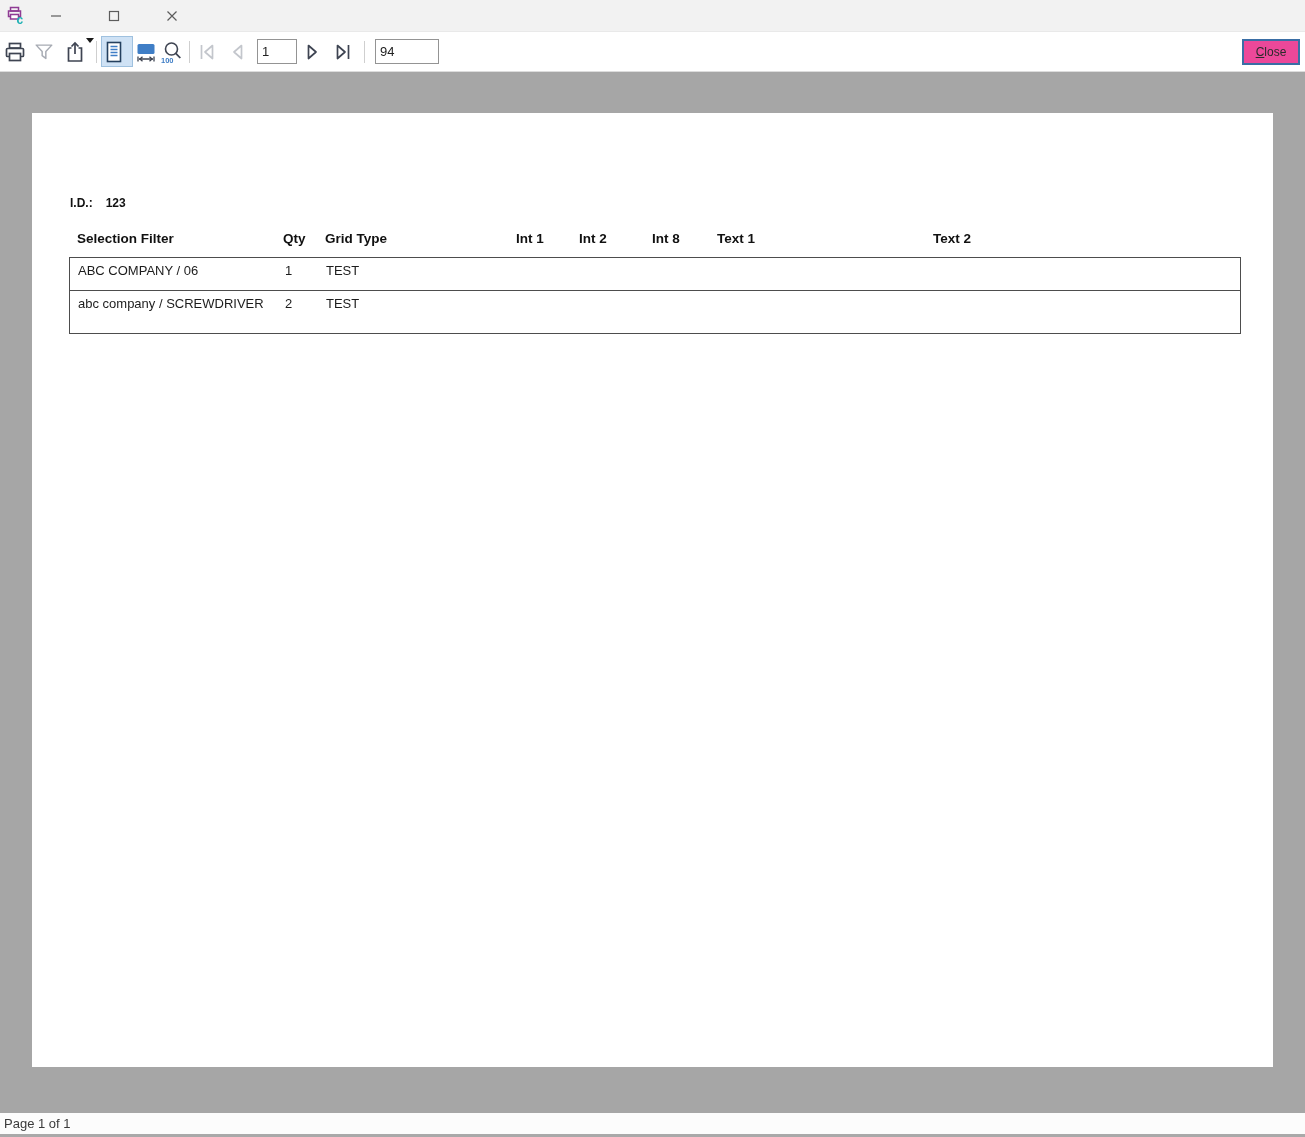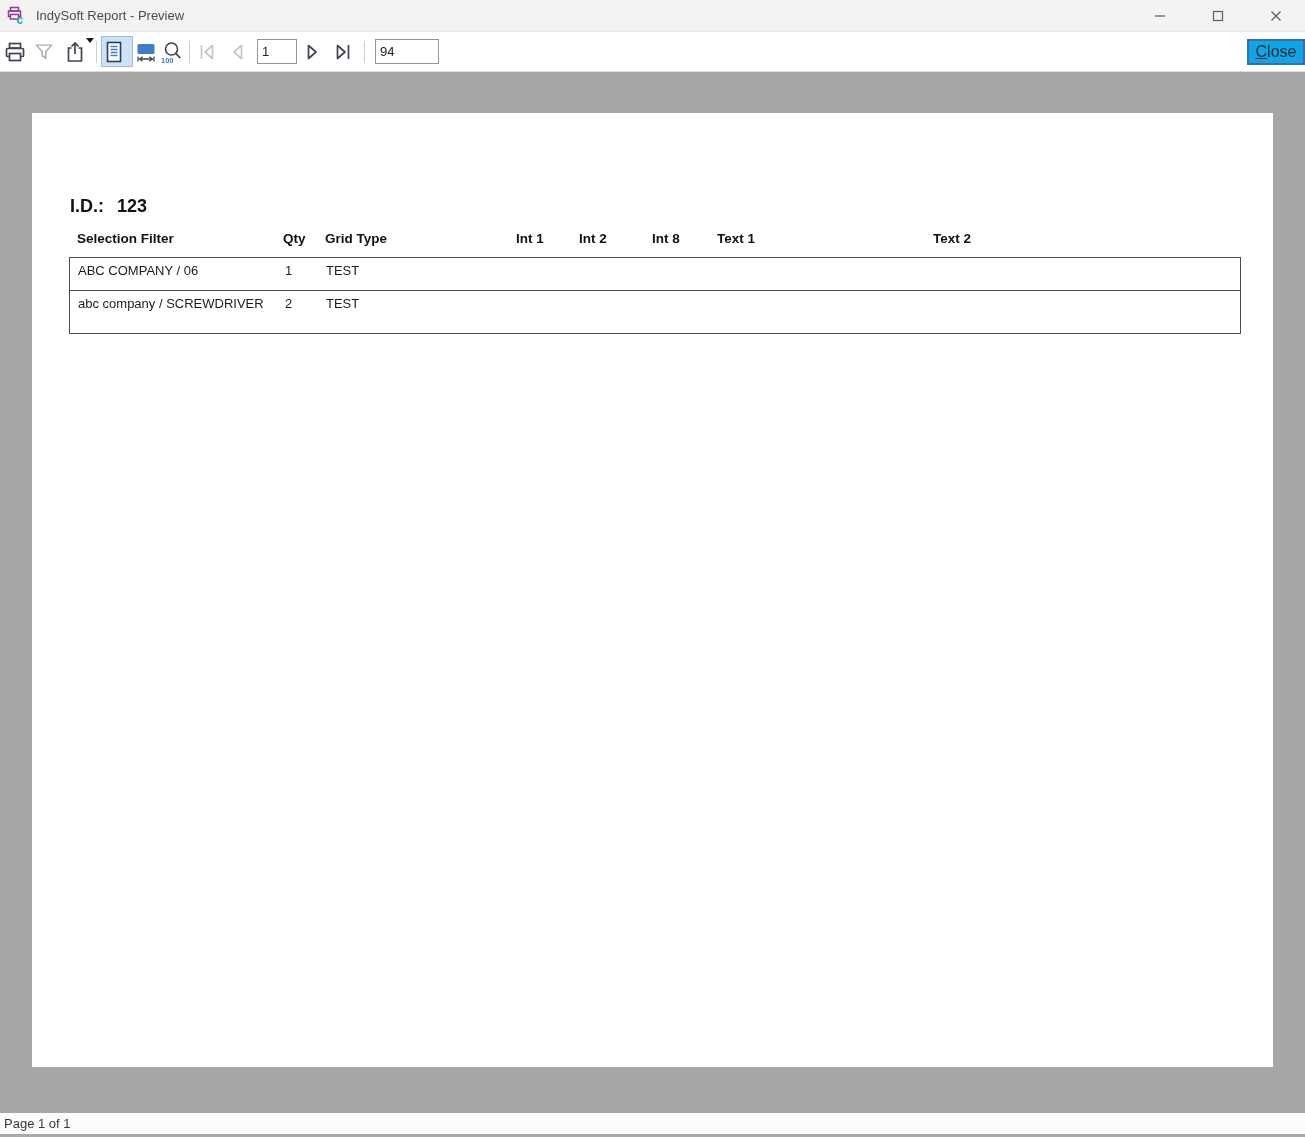--- a/index.html
+++ b/index.html
@@ -30,35 +30,35 @@
   .tb-btn.selected { width:32px; height:31px; background:#cfe2f5; border:1px solid #9fc1df; }
   .tb-sep { width:1px; height:22px; background:#cfcfcf; margin:0 4px; flex:0 0 auto; }
   .tb-input { height:25px; border:1px solid #949494; background:#fff; font-size:13px;
     padding:0 4px; font-family:"Liberation Sans","DejaVu Sans",sans-serif; color:#222; }
   .page-input { width:40px; margin:0 3px; }
   .zoom-input { width:64px; margin-left:6px; }
   .drop-caret { position:absolute; top:1px; right:-3px; width:0; height:0;
     border-left:4px solid transparent; border-right:4px solid transparent;
     border-top:5px solid #1a1a1a; }
   .close-btn {
-    margin-left:auto; width:58px; height:26px;
-    background:#0ea5e9; border:2px solid #3a6ea5; font-size:16px; color:#2b2b2b;
+    margin-left:auto; margin-right:5px; width:58px; height:26px;
+    background:#ec4899; border:2px solid #3a6ea5; font-size:12px; color:#2b2b2b;
     display:flex; align-items:center; justify-content:center;
     font-family:"Liberation Sans","DejaVu Sans",sans-serif;
   }
   .close-label { display:block; }
   .close-label::first-letter { text-decoration:underline; }
   
   .preview-area { position:absolute; top:72px; left:0; width:1305px; height:1041px;
     background:#a6a6a6; }
   .page { position:absolute; left:32px; top:41px; width:1241px; height:954px;
     background:#ffffff; }
   .report-title { position:absolute; left:38px; top:44px; font-size:28px; line-height:32px;
     font-weight:700; color:#111; letter-spacing:0; }
-  .report-id { position:absolute; left:38px; top:83px; font-size:18px; font-weight:700; color:#111; }
+  .report-id { position:absolute; left:38px; top:83px; font-size:12px; font-weight:700; color:#111; }
   .report-id .id-value { margin-left:13px; }
   .thead { position:absolute; left:37px; top:118px; width:1172px; height:22px;
     font-size:13.5px; font-weight:700; color:#111; }
   .thead span, .trow span { position:absolute; top:0; white-space:nowrap; }
   .trow { position:absolute; left:37px; width:1172px; height:44px;
     border:1px solid #4d4d4d; background:#fff; font-size:13px; color:#1c1c1c; }
   .trow span { line-height:26px; }
   .row-0 { top:144px; }
   .row-1 { top:177px; }
   .c0 { left:8px;text-align:right; }  .c1 { left:215px; } .c2 { left:256px; } .c3 { left:447px; }
@@ -76,21 +76,20 @@
   <span class="app-icon">
     <svg width="20" height="20" viewBox="0 0 20 20">
       <g fill="none" stroke="#8f3b94" stroke-width="1.5">
         <rect x="3.5" y="1.5" width="8" height="3.5"></rect>
         <rect x="1.5" y="5" width="12" height="5.5"></rect>
         <rect x="3.5" y="8.5" width="8" height="4.5" fill="#ffffff"></rect>
       </g>
       <text x="9.5" y="18" font-size="12" font-weight="bold" fill="#1fb1b4" font-family="Liberation Sans, sans-serif">c</text>
     </svg>
   </span>
-  <span class="win-title">IndySoft Report - Preview</span>
   <div class="caption-btns">
     <button class="cap-btn" title="">
       <svg width="12" height="12" viewBox="0 0 12 12">
           <path d="M1 6h10" stroke="#5c5c5c" stroke-width="1.2"></path>
         </svg>
     </button>
     <button class="cap-btn" title="">
       <svg width="12" height="12" viewBox="0 0 12 12">
           <rect x="1.5" y="1.5" width="9" height="9" fill="none" stroke="#5c5c5c" stroke-width="1.2"></rect>
         </svg>

